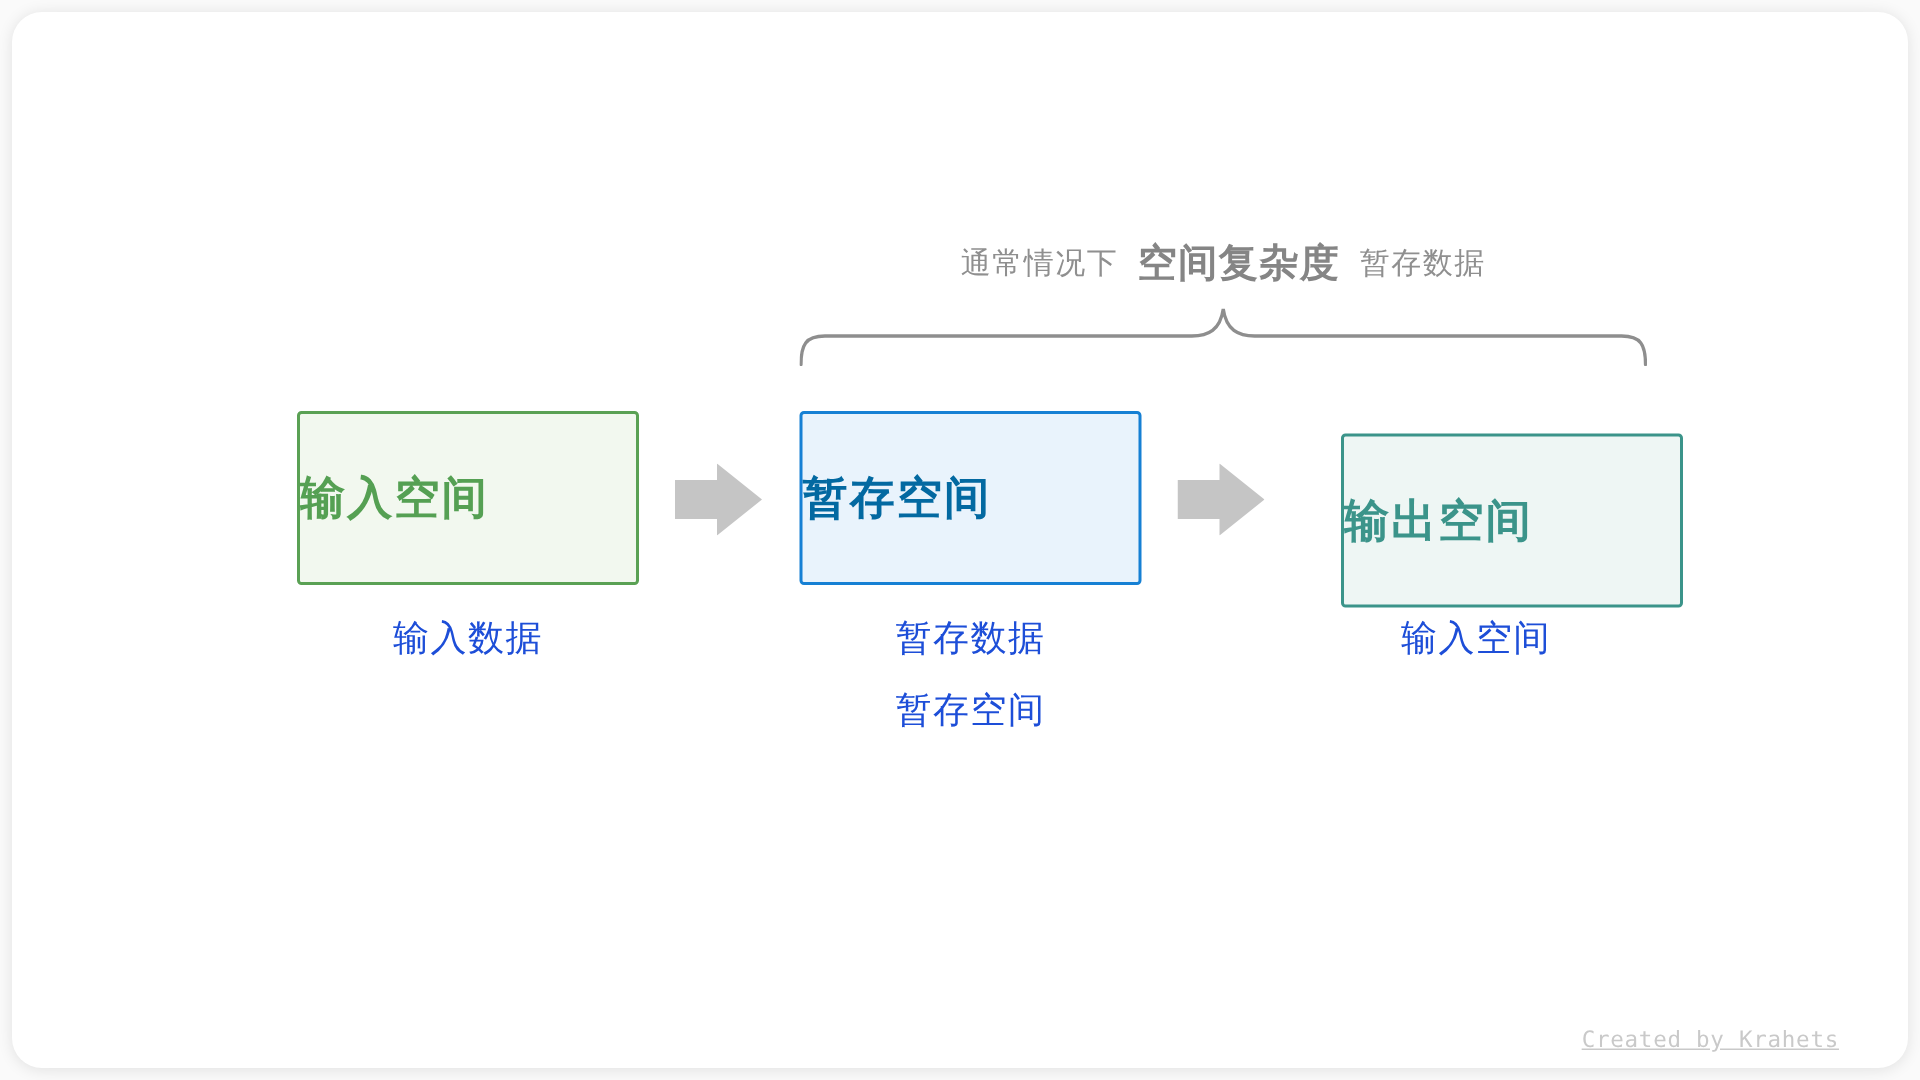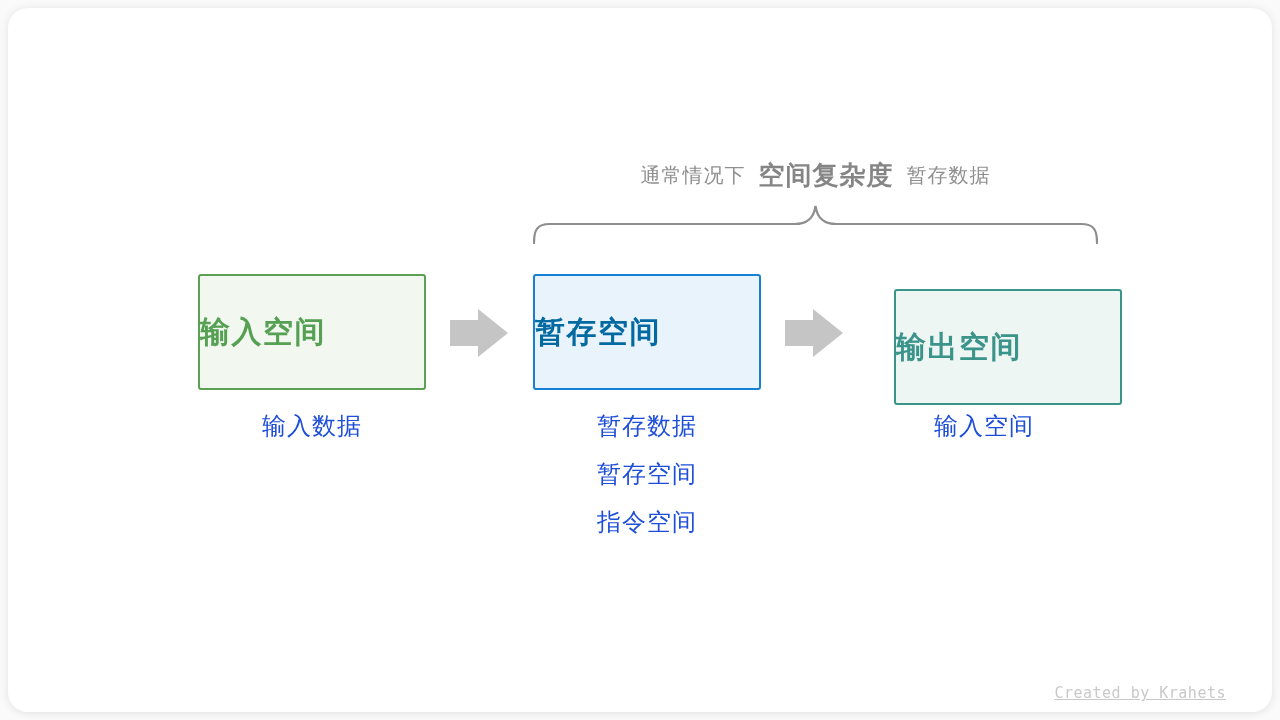--- a/index.html
+++ b/index.html
@@ -129,21 +129,20 @@
       <span>输出空间</span>
     </div>
 
     <div class="note note-1">
       <div>输入数据</div>
     </div>
 
     <div class="note note-2">
       <div>暂存数据</div>
       <div>暂存空间</div>
-      <div>指令空间</div>
     </div>
 
     <div class="note note-3">
       <div>输入空间</div>
     </div>
 
     <div class="footer">Created by Krahets</div>
 
   </div>
 </div>

